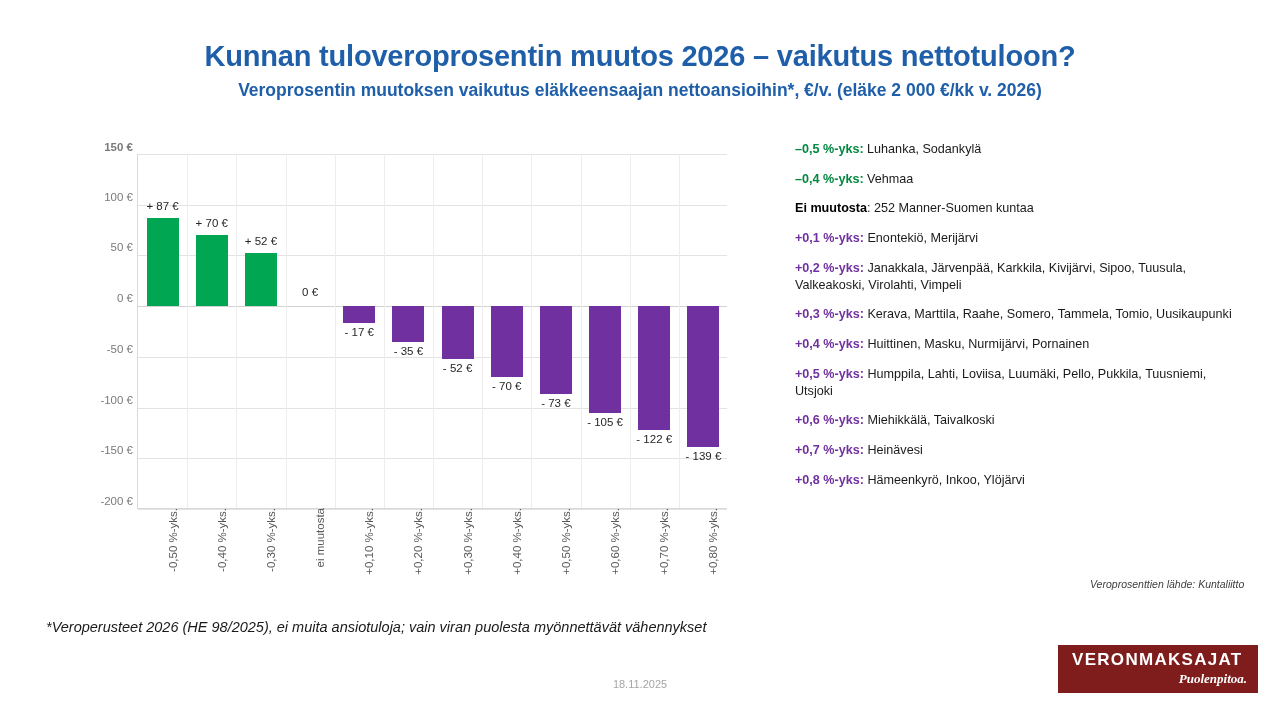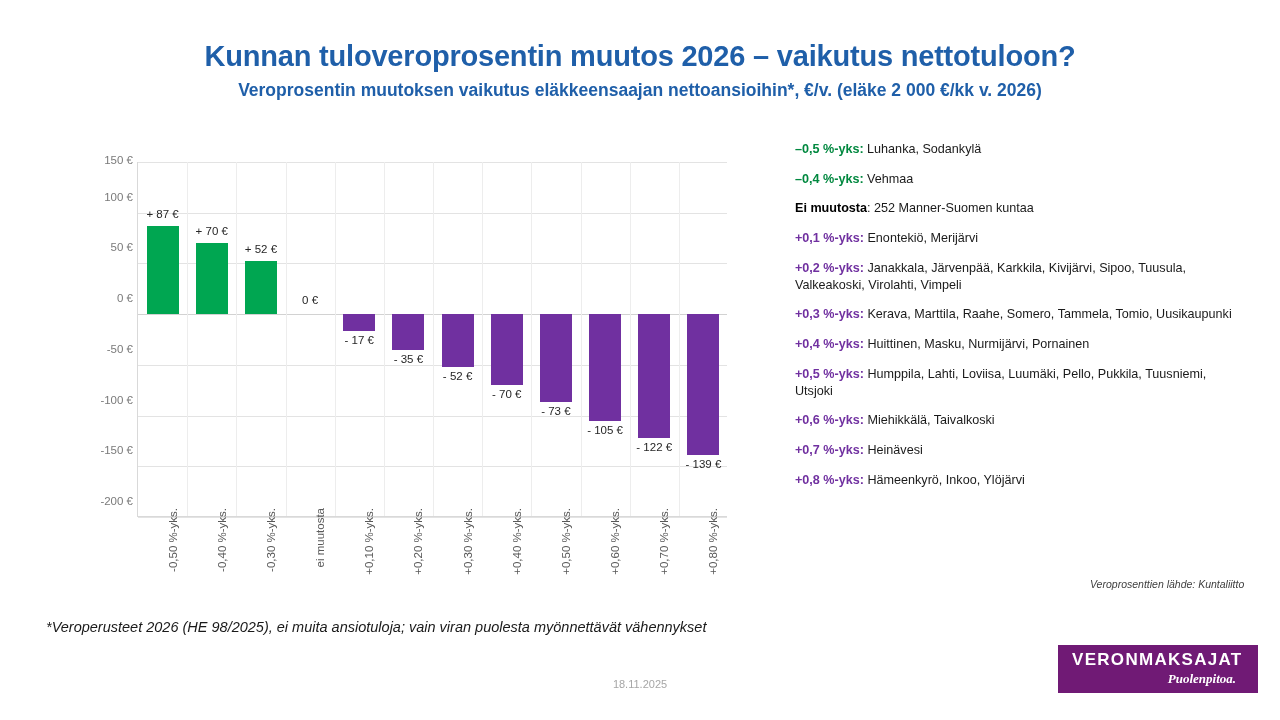--- a/index.html
+++ b/index.html
@@ -17,21 +17,21 @@
   }
   #sub-title{
     color:#1F5FA9;font-size:17.5px;font-weight:bold;margin-top:7px;
     line-height:1.15;white-space:nowrap;
   }
 
   
   #chart-area{position:absolute;left:80px;top:140px;width:680px;height:430px;}
   #plot-wrap{position:absolute;left:57px;top:6px;width:590px;height:355px;}
   #plot{
-    position:absolute;left:0;top:16px;width:100%;height:100%;
+    position:absolute;left:0;top:8px;width:100%;height:100%;
     border-left:1px solid #d9d9d9;border-bottom:1px solid #d9d9d9;
     box-sizing:border-box;
   }
   .hgrid{position:absolute;left:0;width:100%;height:1px;background:#e3e3e3;}
   .hgrid.zero{background:#d2d2d2;}
   .vgrid{position:absolute;top:0;height:100%;width:1px;background:#ededed;}
 
   #ylabels{position:absolute;left:0;top:0;width:53px;height:361px;}
   .ylab{
     position:absolute;right:0;transform:translateY(-50%);
@@ -71,39 +71,39 @@
     font-size:14.5px;font-style:italic;color:#1a1a1a;white-space:nowrap;
   }
   #date-stamp{
     position:absolute;left:0;top:678px;width:1280px;text-align:center;
     font-size:11px;color:#a6a6a6;
   }
 
   
   #logo{
     position:absolute;left:1058px;top:645px;width:200px;height:48px;
-    background:#701a75;color:#ffffff;box-sizing:border-box;padding:6px 22px 0 14px;
+    background:#7f1d1d;color:#ffffff;box-sizing:border-box;padding:6px 11px 0 14px;
   }
   #logo-main{font-size:17px;font-weight:bold;letter-spacing:1.3px;line-height:1;}
   #logo-sub{
     font-size:13px;font-style:italic;font-weight:bold;text-align:right;
     margin-top:4px;line-height:1;font-family:"Liberation Serif","DejaVu Serif",serif;
   }
 </style>
 </head>
 <body>
 
 <div id="title-block">
   <div id="main-title">Kunnan tuloveroprosentin muutos 2026 – vaikutus nettotuloon?</div>
   <div id="sub-title">Veroprosentin muutoksen vaikutus eläkkeensaajan nettoansioihin*, €/v. (eläke 2 000 €/kk v. 2026)</div>
 </div>
 
 <div id="chart-area">
   <div id="ylabels">
-      <div class="ylab" style="top: 20px;">150 €</div>
+      <div class="ylab" style="top: 7px; font-weight: bold;">150 €</div>
       <div class="ylab" style="top: 56.7143px;">100 €</div>
       <div class="ylab" style="top: 107.429px;">50 €</div>
       <div class="ylab" style="top: 158.143px;">0 €</div>
       <div class="ylab" style="top: 208.857px;">-50 €</div>
       <div class="ylab" style="top: 259.571px;">-100 €</div>
       <div class="ylab" style="top: 310.286px;">-150 €</div>
       <div class="ylab" style="top: 361px;">-200 €</div>
     </div>
   <div id="plot-wrap">
     <div id="plot">

